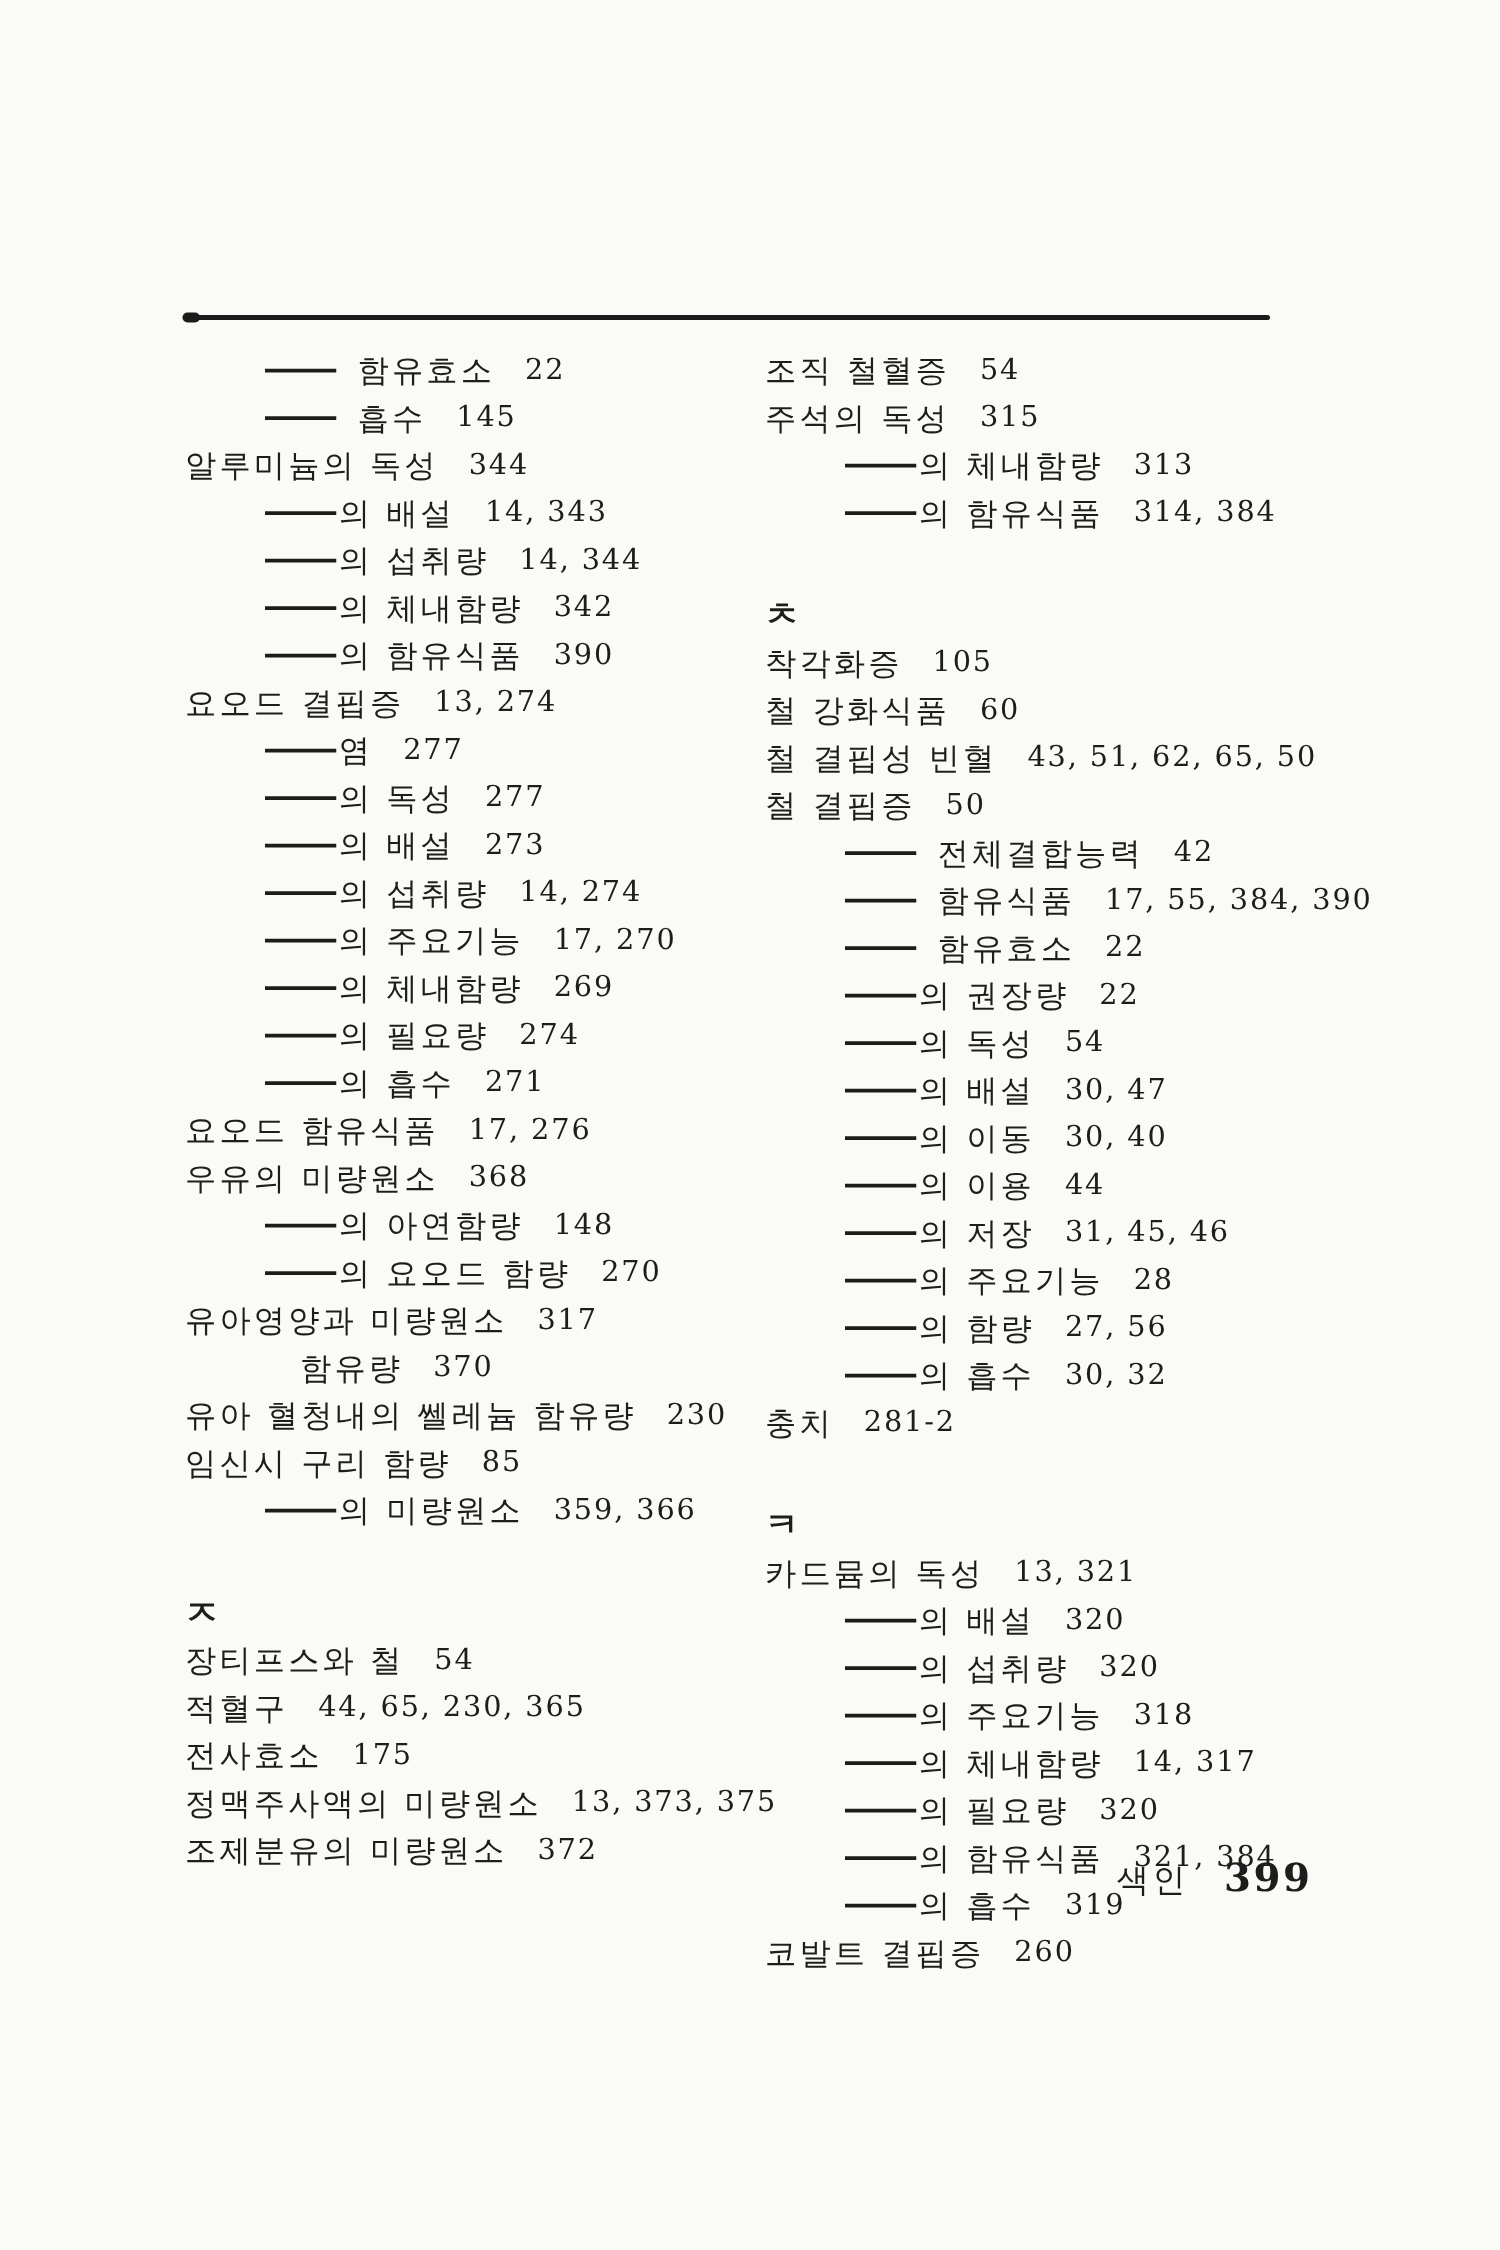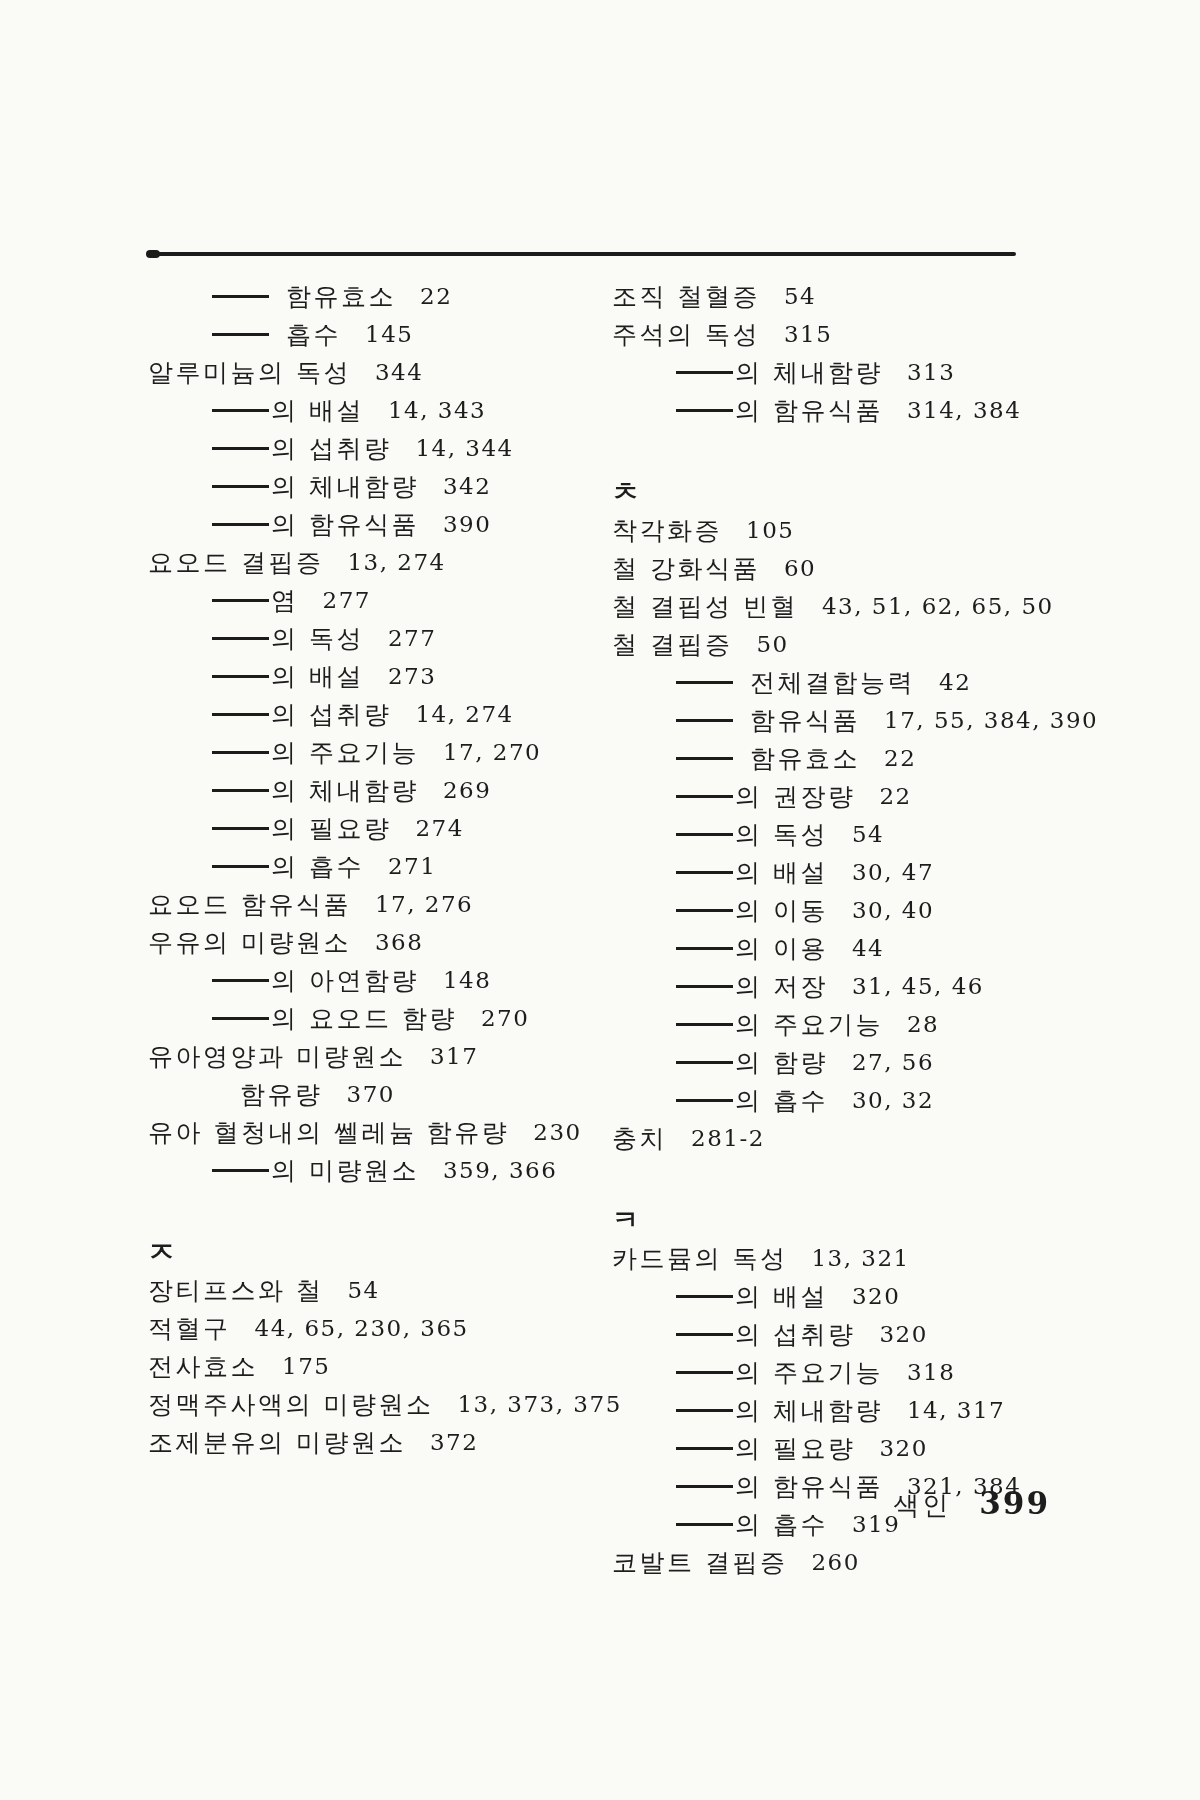--- a/index.html
+++ b/index.html
@@ -211,20 +211,24 @@
         <span class="pages">317</span>
       </div>
       <div class="row cont">
         <span class="label">함유량</span>
         <span class="pages">370</span>
       </div>
       <div class="row main">
         <span class="label">유아 혈청내의 쎌레늄 함유량</span>
         <span class="pages">230</span>
       </div>
+      <div class="row main">
+        <span class="label">임신시 구리 함량</span>
+        <span class="pages">85</span>
+      </div>
       <div class="row dash-attached">
         <span class="dash"></span>
         <span class="label">의 미량원소</span>
         <span class="pages">359, 366</span>
       </div>
       <div class="sec-header">ㅈ</div>
       <div class="row main">
         <span class="label">장티프스와 철</span>
         <span class="pages">54</span>
       </div>

